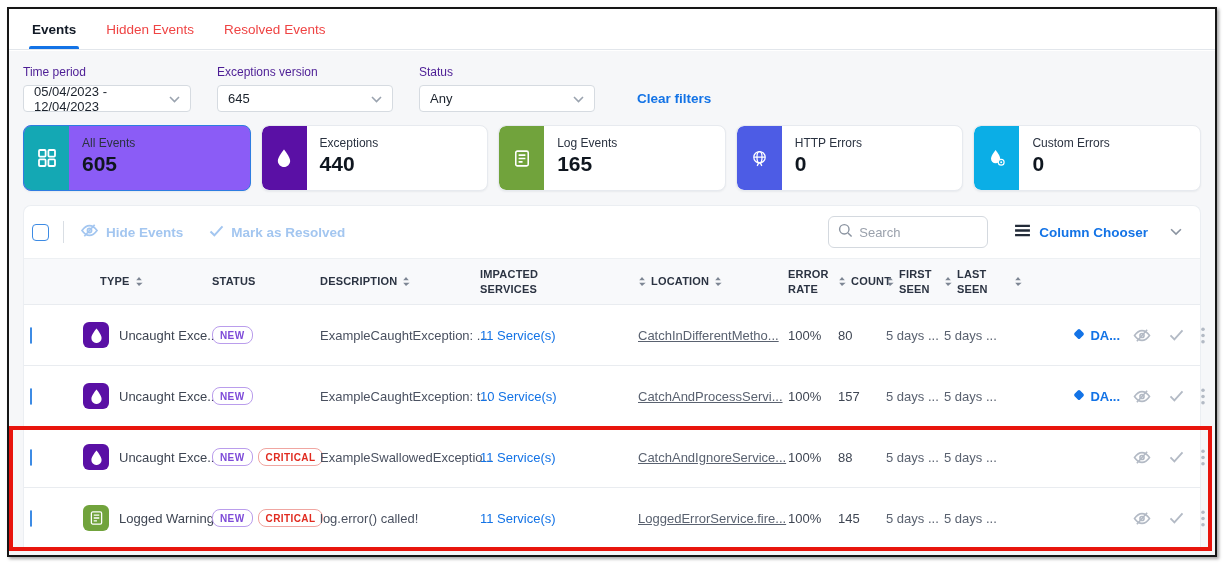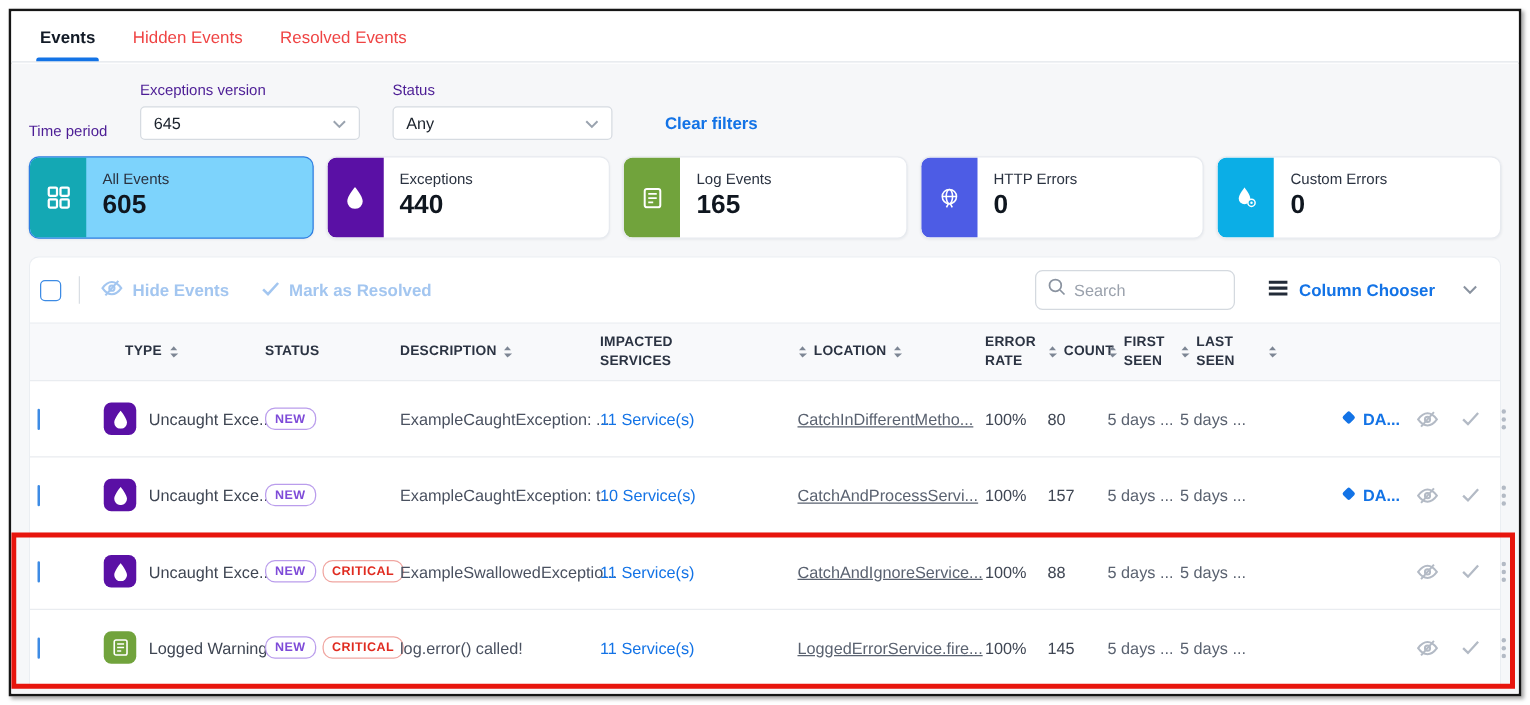--- a/index.html
+++ b/index.html
@@ -22,21 +22,21 @@
   .filter-label { font-size:12px; color:#4c1d95; }
   .select { height:27px; background:#fff; border:1px solid #D6DBE1; border-radius:4px; display:flex; align-items:center;
             justify-content:space-between; padding:0 10px; font-size:13px; color:#1B222C; cursor:pointer; }
   .sel-time { width:168px; } .sel-deploy { width:176px; } .sel-status { width:176px; }
   .clear-filters { color:#1373E6; font-weight:bold; font-size:13.5px; margin:0 0 6px 16px; cursor:pointer; }
 
   
   .cards { display:flex; gap:10px; }
   .card { flex:1; height:66px; background:#fff; border:1px solid #E7EAEF; border-radius:8px; display:flex; overflow:hidden;
           box-shadow:0 1px 2px rgba(25,35,55,.06); cursor:pointer; }
-  .card.selected { background:#7dd3fc; border:1px solid #2E7DE1; }
+  .card.selected { background:#8b5cf6; border:1px solid #2E7DE1; }
   .card-icon { width:45px; display:flex; align-items:center; justify-content:center; border-radius:7px 0 0 7px; flex:none; }
   .card-body { padding:10px 0 0 13px; }
   .card-label { font-size:12px; color:#2A3240; }
   .card-value { font-size:21px; font-weight:bold; color:#0F161F; margin-top:2px; }
 
   
   .panel { margin-top:14px; background:#fff; border:1px solid #EBEEF2; border-bottom:none; border-radius:8px 8px 0 0; }
   .toolbar { height:52px; display:flex; align-items:center; padding:0 18px 0 8px; }
   .checkbox { width:17px; height:17px; border:1.6px solid #3D8BE4; border-radius:4px; background:#fff; cursor:pointer; flex:none; }
   .tb-divider { width:1px; height:22px; background:#D9DEE4; margin:0 16px 0 14px; }
@@ -96,20 +96,26 @@
       <div class="tab">
           <span>Resolved Events</span>
         </div>
     </div>
 
     <div class="content">
 
       <div class="filters">
         <div class="filter">
           <div class="filter-label">Time period</div>
+          <div class="select sel-time">
+            <span>05/04/2023 - 12/04/2023</span>
+            <span class="chev"><svg width="11" height="7" viewBox="0 0 11 7" fill="none" stroke="#9AA3AF" stroke-width="1.6">
+                  <path d="M1 1l4.5 4.5L10 1"></path>
+                </svg></span>
+          </div>
         </div>
         <div class="filter">
           <div class="filter-label">Exceptions version</div>
           <div class="select sel-deploy">
             <span>645</span>
             <span class="chev"><svg width="11" height="7" viewBox="0 0 11 7" fill="none" stroke="#9AA3AF" stroke-width="1.6">
                   <path d="M1 1l4.5 4.5L10 1"></path>
                 </svg></span>
           </div>
         </div>

